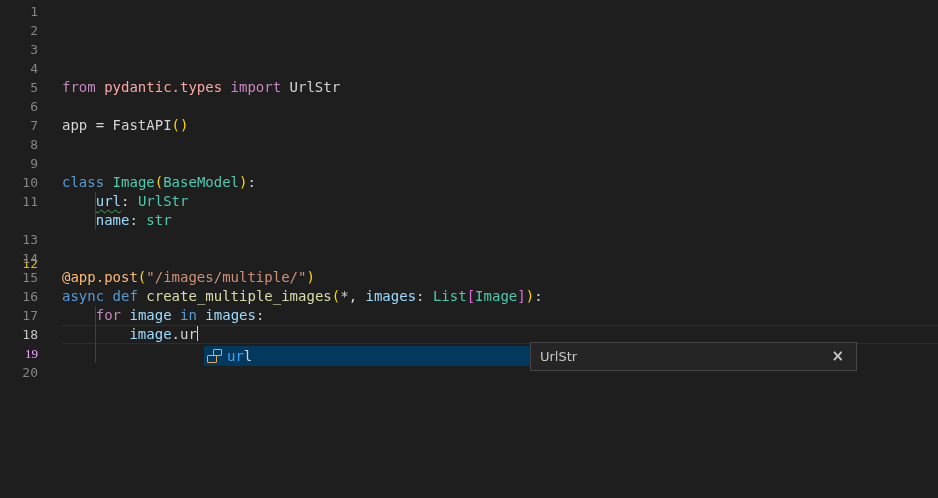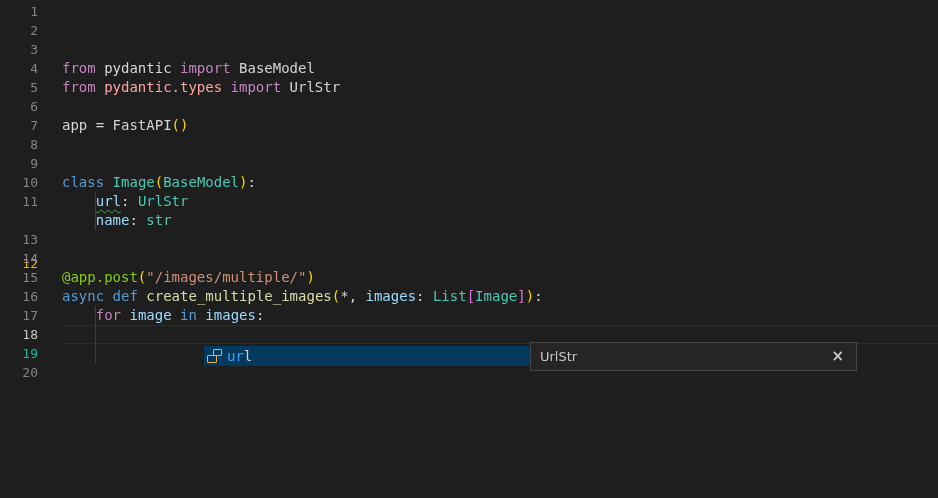--- a/index.html
+++ b/index.html
@@ -40,36 +40,36 @@
 
   <div id="current-line" style="border-top-color: rgb(45, 45, 45); border-bottom-color: rgb(45, 45, 45);"></div>
 
   <div class="indent-guide" style="left: 95px; top: 192px; height: 38px; background: rgb(64, 64, 64);"></div>
   <div class="indent-guide" style="left: 95px; top: 306px; height: 57px; background: rgb(64, 64, 64);"></div>
 
   <div id="lines">
       <div class="line"><span class="ln" style="color: rgb(133, 133, 133);">1</span></div>
       <div class="line"><span class="ln" style="color: rgb(133, 133, 133);">2</span><span class="code"></span></div>
       <div class="line"><span class="ln" style="color: rgb(133, 133, 133);">3</span></div>
-      <div class="line"><span class="ln" style="color: rgb(133, 133, 133);">4</span><span class="code"><span style="color: rgb(197, 134, 192);">from</span><span style="color: rgb(212, 212, 212);"> pydantic </span><span style="color: rgb(197, 134, 192);">import</span><span style="color: rgb(212, 212, 212);"> BaseModel</span></span></div>
+      <div class="line"><span class="ln" style="color: rgb(133, 133, 133);">4</span></div>
       <div class="line"><span class="ln" style="color: rgb(133, 133, 133);">5</span><span class="code"><span style="color: rgb(197, 134, 192);">from</span><span style="color: #fca5a5;"> pydantic.types </span><span style="color: rgb(197, 134, 192);">import</span><span style="color: rgb(212, 212, 212);"> UrlStr</span></span></div>
       <div class="line"><span class="ln" style="color: rgb(133, 133, 133);">6</span><span class="code"></span></div>
       <div class="line"><span class="ln" style="color: rgb(133, 133, 133);">7</span><span class="code"><span style="color: rgb(212, 212, 212);">app = FastAPI</span><span style="color: rgb(255, 215, 0);">()</span></span></div>
       <div class="line"><span class="ln" style="color: rgb(133, 133, 133);">8</span><span class="code"></span></div>
       <div class="line"><span class="ln" style="color: rgb(133, 133, 133);">9</span><span class="code"></span></div>
       <div class="line"><span class="ln" style="color: rgb(133, 133, 133);">10</span><span class="code"><span style="color: rgb(86, 156, 214);">class</span><span style="color: rgb(212, 212, 212);"> </span><span style="color: rgb(78, 201, 176);">Image</span><span style="color: rgb(255, 215, 0);">(</span><span style="color: rgb(78, 201, 176);">BaseModel</span><span style="color: rgb(255, 215, 0);">)</span><span style="color: rgb(212, 212, 212);">:</span></span></div>
       <div class="line"><span class="ln" style="color: rgb(133, 133, 133);">11</span><span class="code"><span style="color: rgb(212, 212, 212);">    </span><span style="color: rgb(156, 220, 254); text-decoration: underline 1px wavy rgb(70, 162, 95); text-underline-offset: 3px;">url</span><span style="color: rgb(212, 212, 212);">: </span><span style="color: rgb(78, 201, 176);">UrlStr</span></span></div>
       <div class="line"><span class="ln" style="color: #eab308; margin-top: 43px;">12</span><span class="code"><span style="color: rgb(212, 212, 212);">    </span><span style="color: rgb(156, 220, 254);">name</span><span style="color: rgb(212, 212, 212);">: </span><span style="color: rgb(78, 201, 176);">str</span></span></div>
       <div class="line"><span class="ln" style="color: rgb(133, 133, 133);">13</span><span class="code"></span></div>
       <div class="line"><span class="ln" style="color: rgb(133, 133, 133);">14</span><span class="code"></span></div>
-      <div class="line"><span class="ln" style="color: rgb(133, 133, 133);">15</span><span class="code"><span style="color: #84cc16;">@app.post</span><span style="color: rgb(255, 215, 0);">(</span><span style="color: rgb(206, 145, 120);">"/images/multiple/"</span><span style="color: rgb(255, 215, 0);">)</span></span></div>
+      <div class="line"><span class="ln" style="color: rgb(133, 133, 133);">15</span><span class="code"><span style="color: #fdba74;">@app.post</span><span style="color: rgb(255, 215, 0);">(</span><span style="color: rgb(206, 145, 120);">"/images/multiple/"</span><span style="color: rgb(255, 215, 0);">)</span></span></div>
       <div class="line"><span class="ln" style="color: rgb(133, 133, 133);">16</span><span class="code"><span style="color: rgb(86, 156, 214);">async</span><span style="color: rgb(212, 212, 212);"> </span><span style="color: rgb(86, 156, 214);">def</span><span style="color: rgb(212, 212, 212);"> </span><span style="color: rgb(220, 220, 170);">create_multiple_images</span><span style="color: rgb(255, 215, 0);">(</span><span style="color: rgb(212, 212, 212);">*, </span><span style="color: rgb(156, 220, 254);">images</span><span style="color: rgb(212, 212, 212);">: </span><span style="color: rgb(78, 201, 176);">List</span><span style="color: rgb(218, 112, 214);">[</span><span style="color: rgb(78, 201, 176);">Image</span><span style="color: rgb(218, 112, 214);">]</span><span style="color: rgb(255, 215, 0);">)</span><span style="color: rgb(212, 212, 212);">:</span></span></div>
       <div class="line"><span class="ln" style="color: rgb(133, 133, 133);">17</span><span class="code"><span style="color: rgb(212, 212, 212);">    </span><span style="color: rgb(197, 134, 192);">for</span><span style="color: rgb(212, 212, 212);"> </span><span style="color: rgb(156, 220, 254);">image</span><span style="color: rgb(212, 212, 212);"> </span><span style="color: rgb(86, 156, 214);">in</span><span style="color: rgb(212, 212, 212);"> </span><span style="color: rgb(156, 220, 254);">images</span><span style="color: rgb(212, 212, 212);">:</span></span></div>
-      <div class="line"><span class="ln" style="color: rgb(198, 198, 198);">18</span></div>
-      <div class="line"><span class="ln" style="color: #14b8a6;">19</span></div>
+      <div class="line"><span class="ln" style="color: rgb(198, 198, 198);">18</span><span class="code"><span style="color: rgb(212, 212, 212);">        </span><span style="color: rgb(156, 220, 254);">image</span><span style="color: rgb(212, 212, 212);">.ur</span><span class="cursor" style="background: rgb(212, 212, 212);"></span></span></div>
+      <div class="line"><span class="ln" style="color: #f0abfc; font-family: Liberation Serif, serif;">19</span></div>
       <div class="line"><span class="ln" style="color: rgb(133, 133, 133);">20</span><span class="code"></span></div>
     </div>
 
   <div id="suggest-row" style="background: rgb(4, 57, 94);">
     <span class="fld-icon">
         <i class="b" style="border-color: rgb(232, 171, 83);"></i>
         <i class="f" style="border-color: rgb(232, 171, 83); background: rgb(4, 57, 94);"></i>
       </span>
     <span><span class="match" style="color: rgb(56, 166, 255);">ur</span><span class="rest" style="color: rgb(212, 212, 212);">l</span></span>
   </div>

